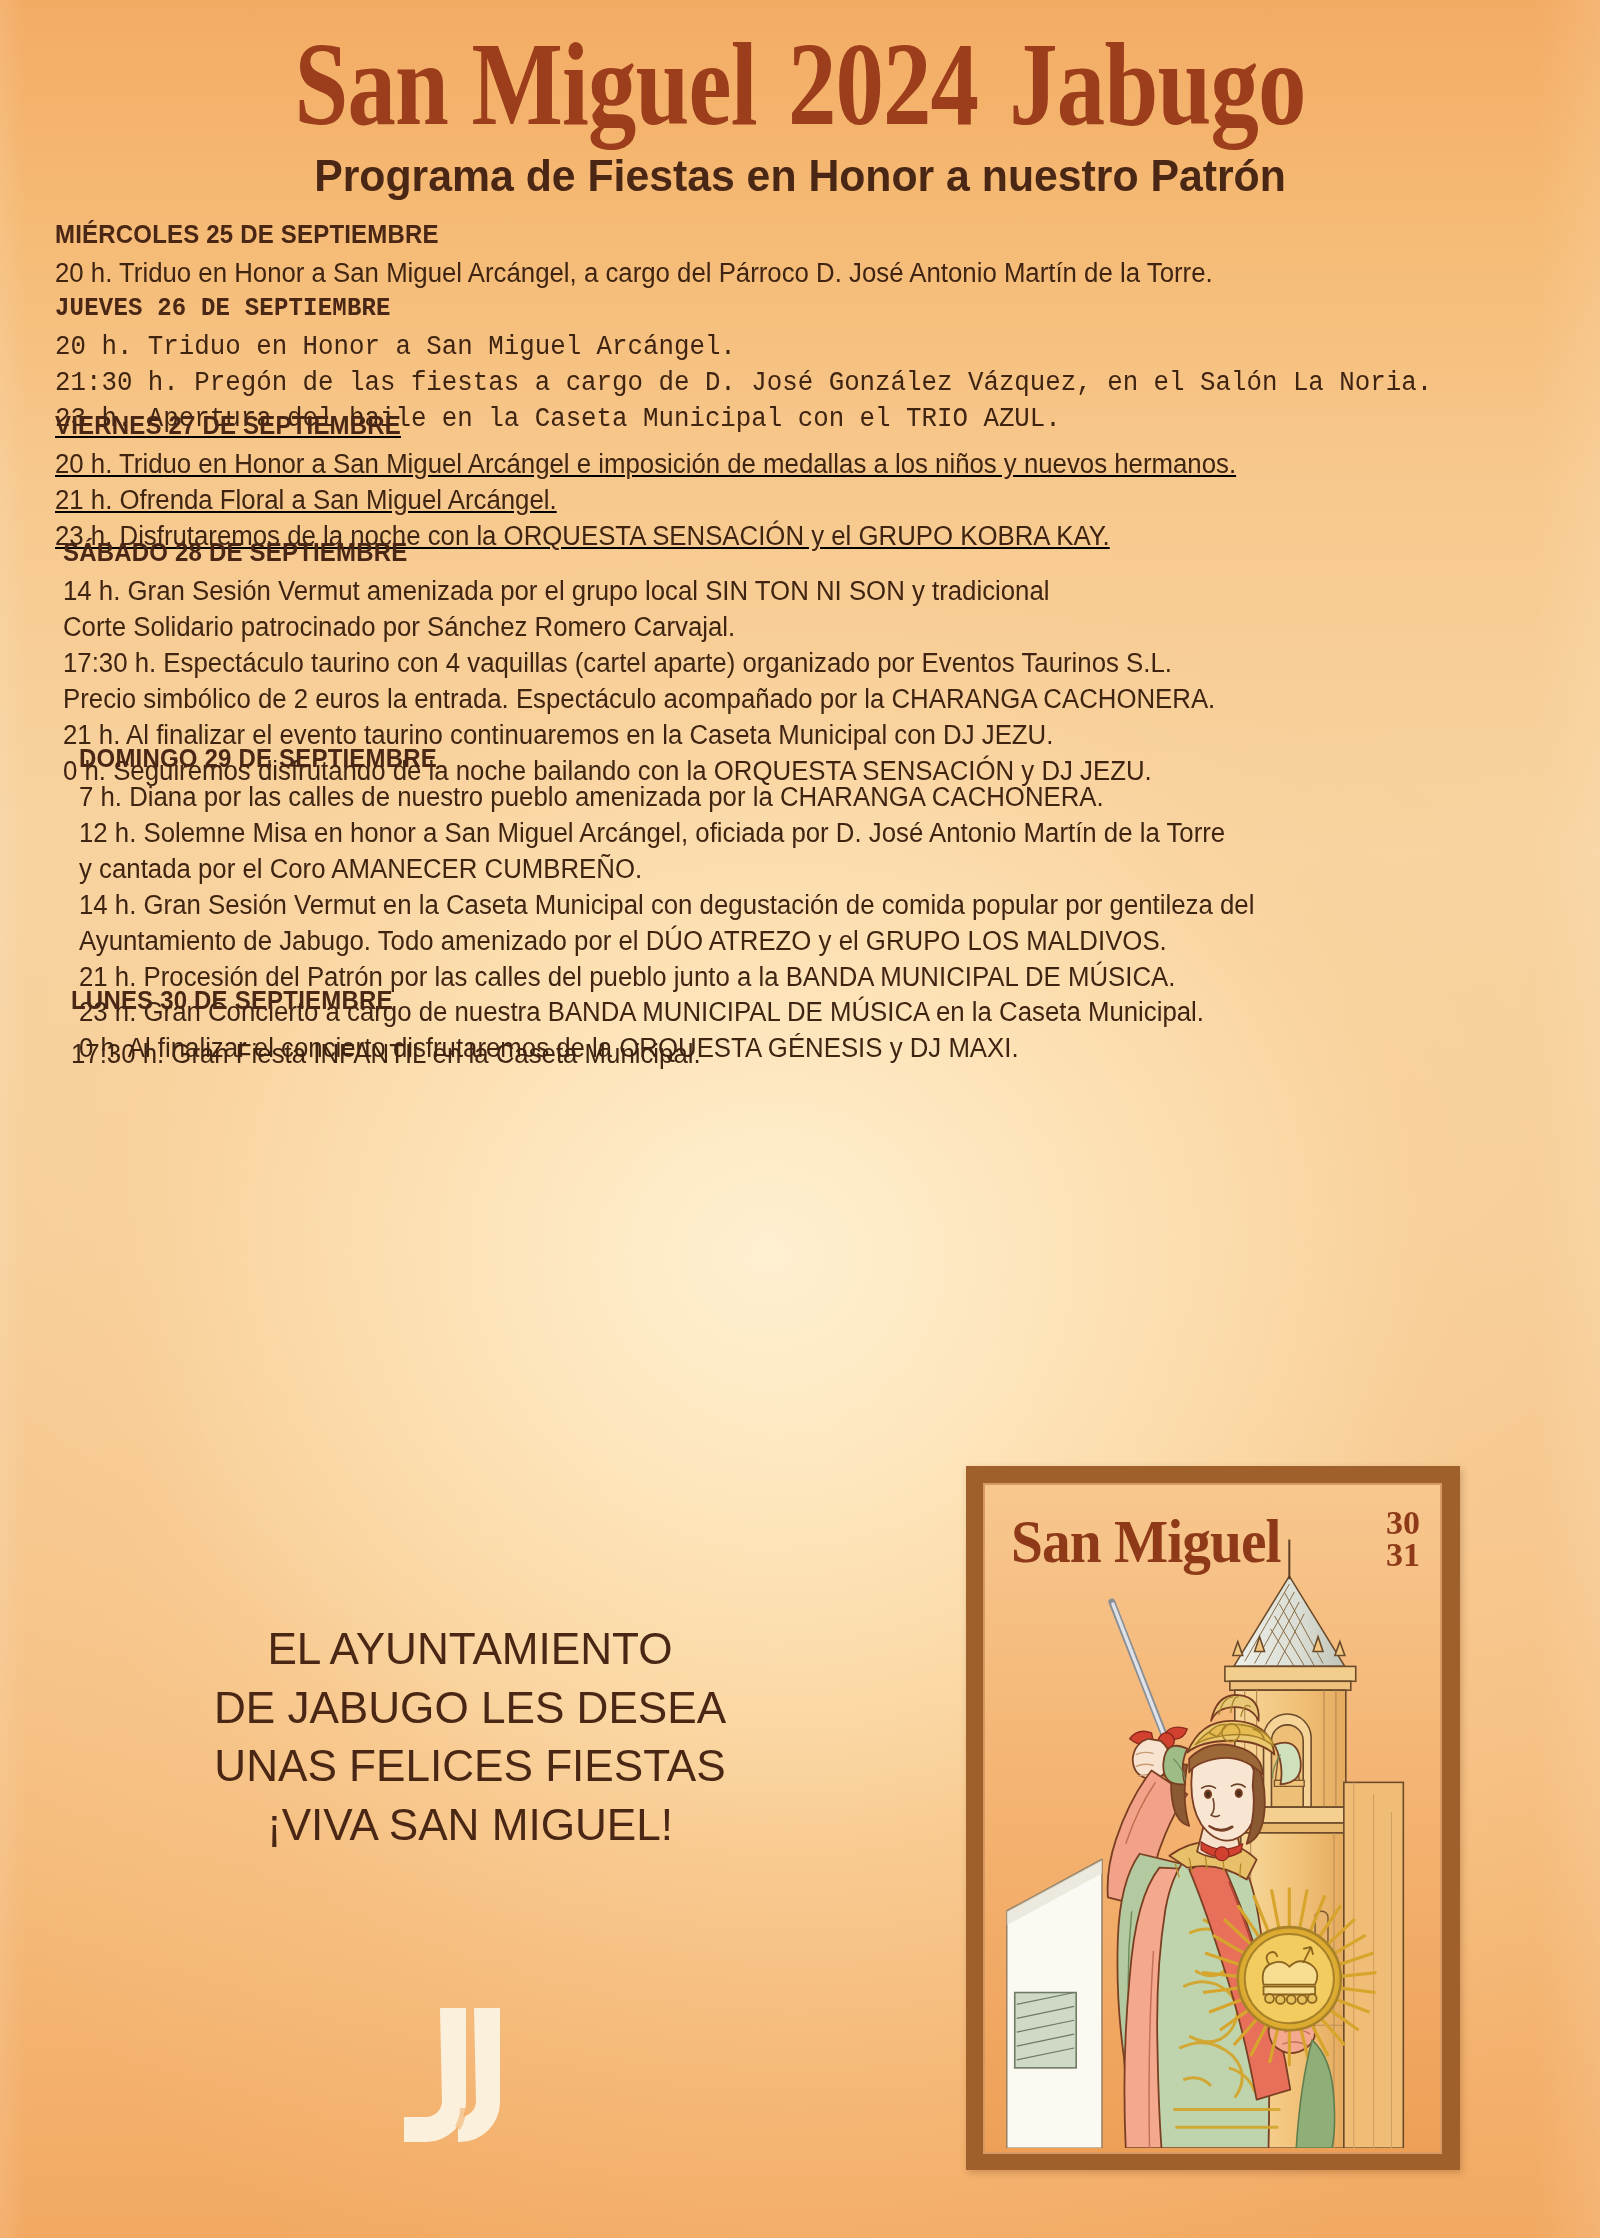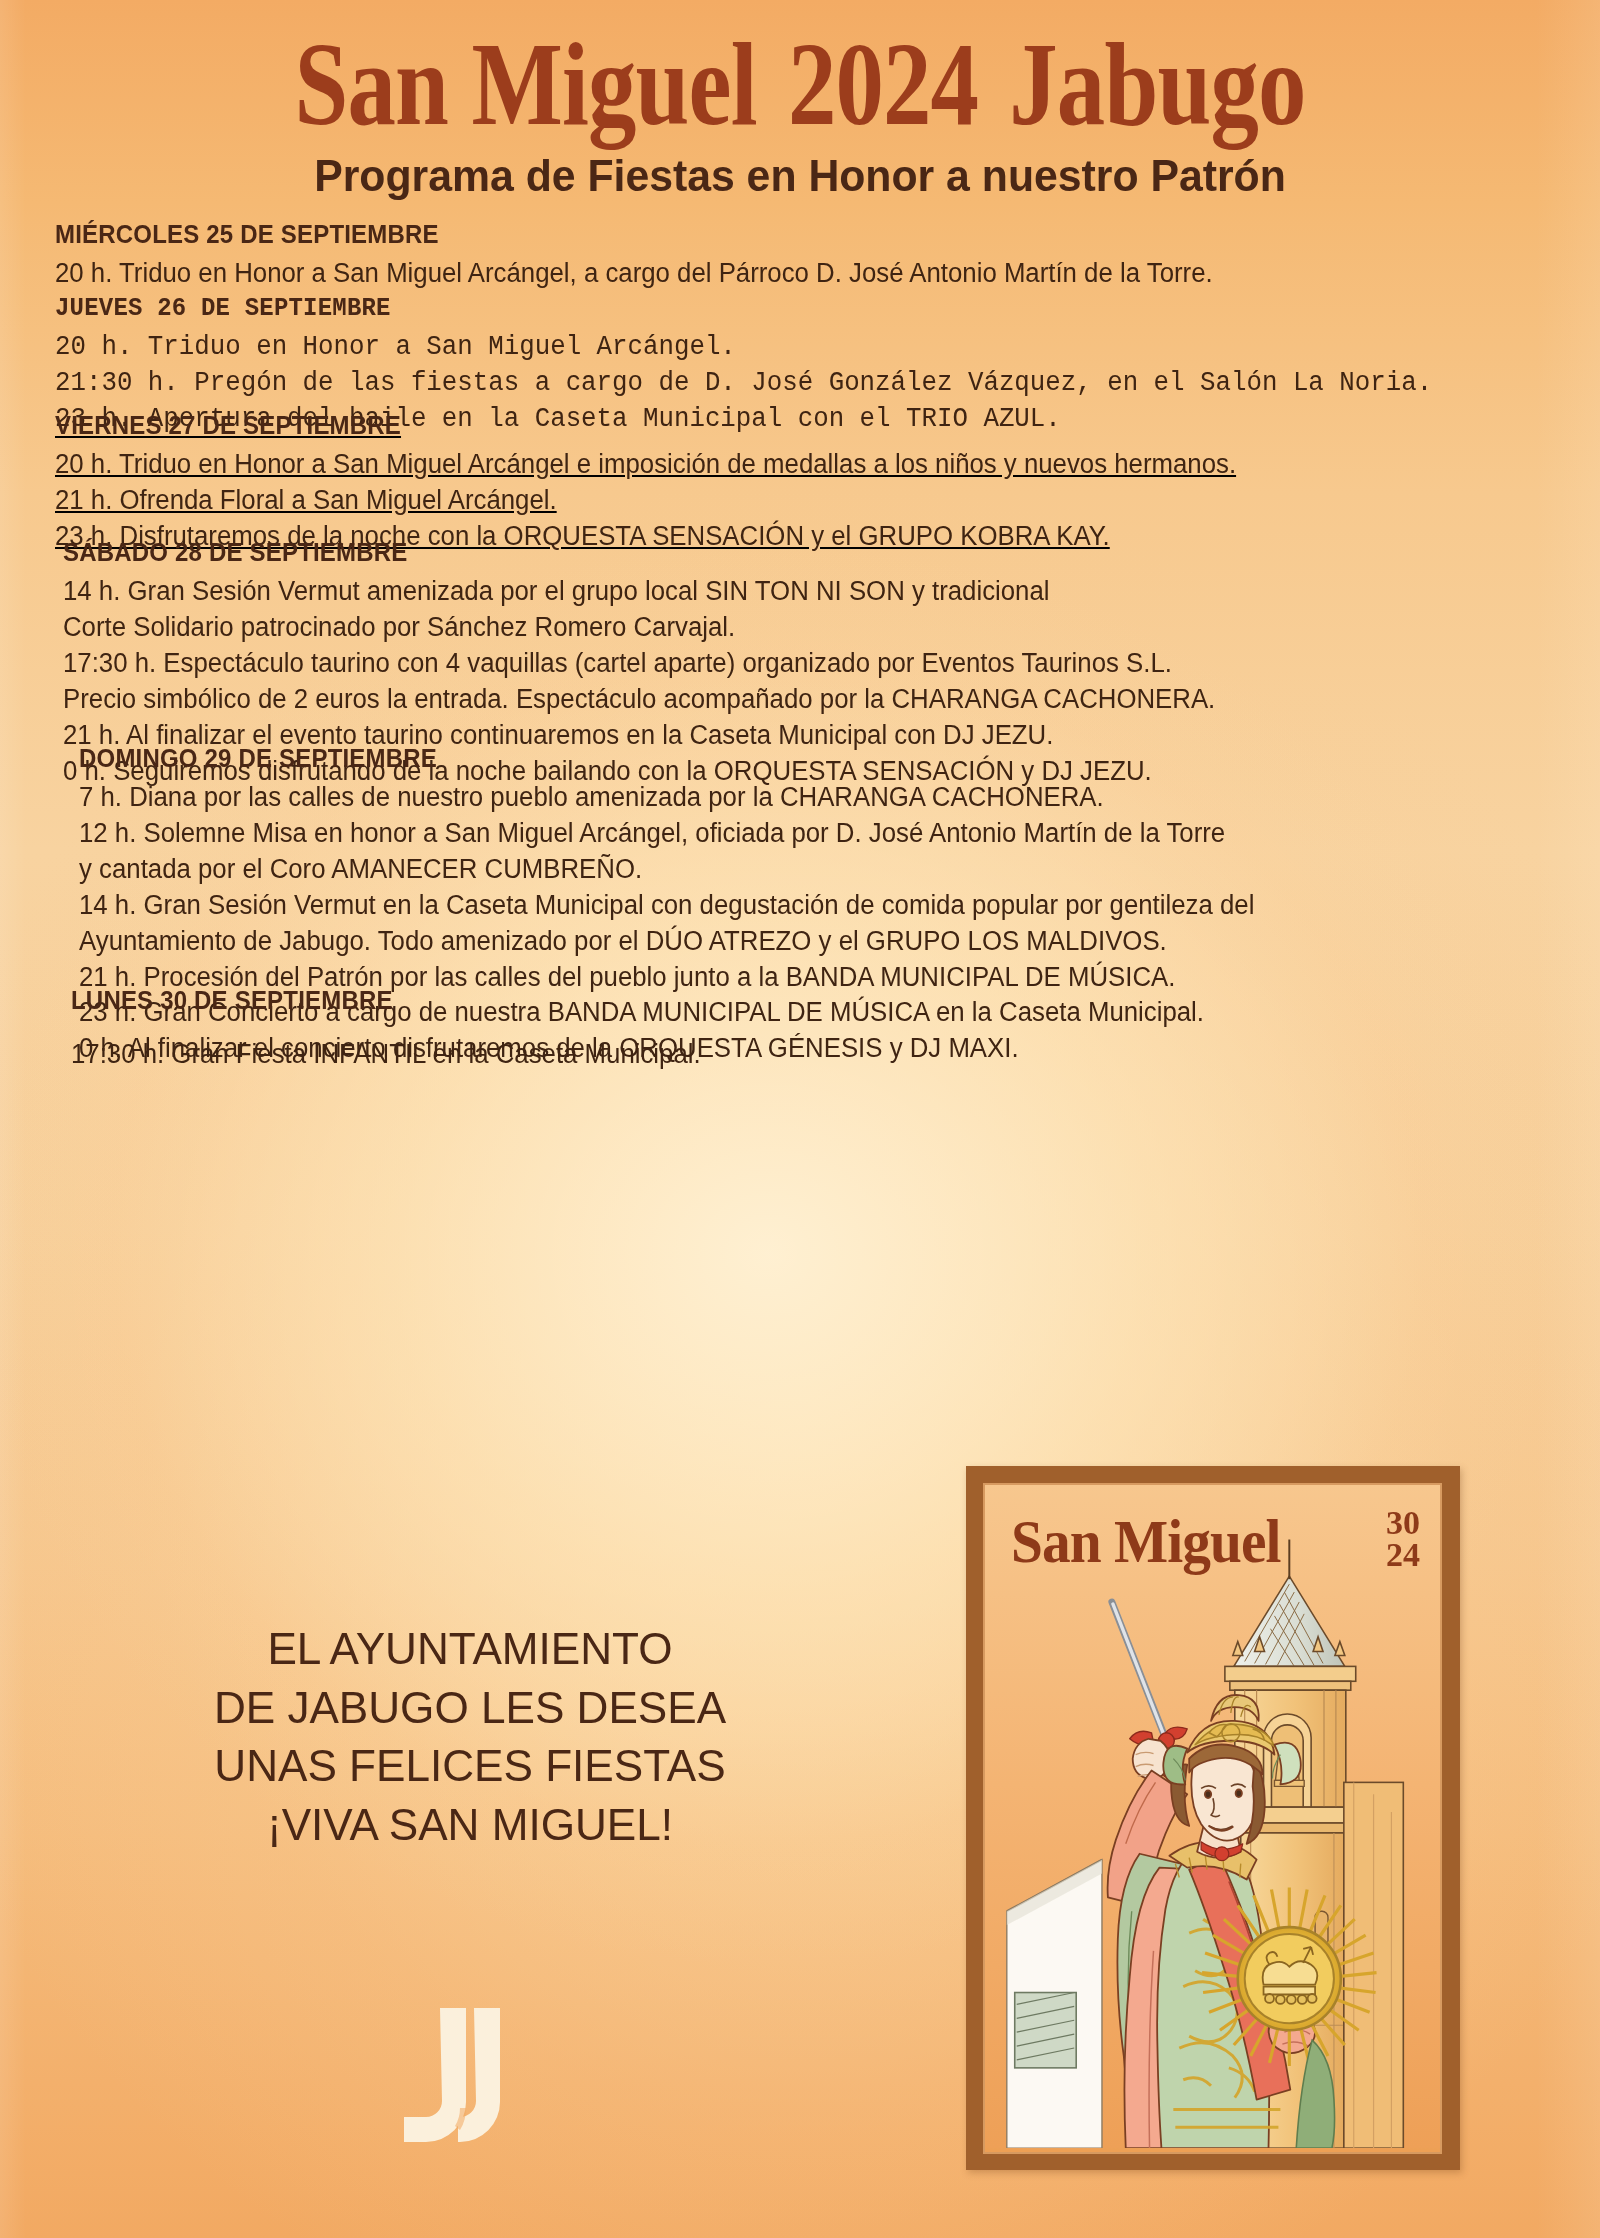--- a/index.html
+++ b/index.html
@@ -440,18 +440,18 @@
             </g>
           </g>
         </g>
 
         <path d="M330 560 q20 18 22 60 q2 30 -2 49 l-36 0 q4 -64 16 -109 z" fill="#8fae78" stroke="#5f7d4e" stroke-width="1.6"></path>
       </svg>
 
       <div class="mini-title">San Miguel</div>
       <div class="mini-year">
         <div>30</div>
-        <div>24</div>
+        <div>31</div>
       </div>
     </div>
   </div>
 
 </div>
 
 </body></html>

